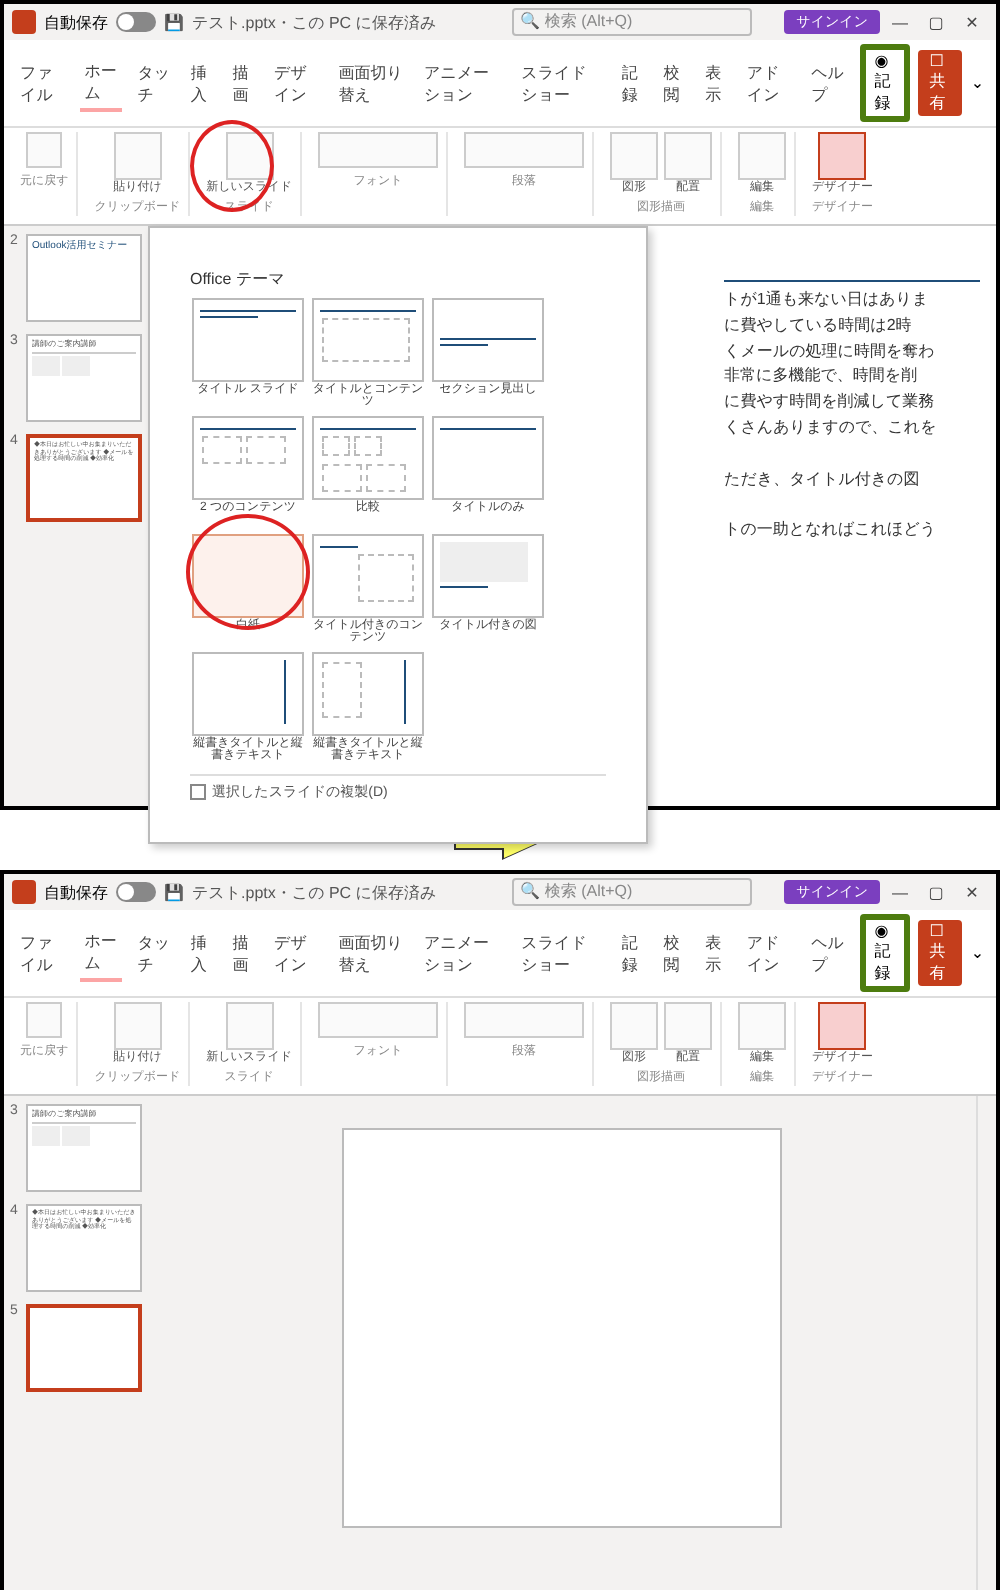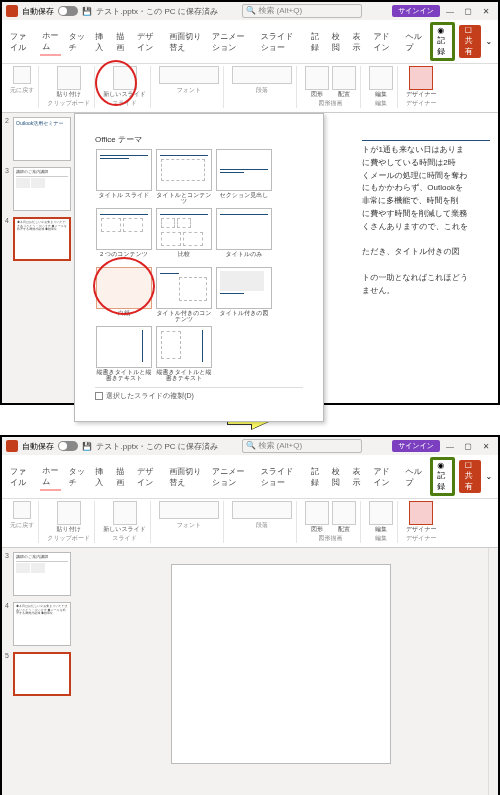--- a/index.html
+++ b/index.html
@@ -5,21 +5,21 @@
   * { box-sizing: border-box; margin: 0; padding: 0; }
   body { font-family: "Yu Gothic", "Meiryo", sans-serif; font-size: 8px; background: #fff; width: 500px; }
   .panel { border: 2px solid #000; background: #fff; margin-bottom: 4px; }
 
   
   .titlebar { display: flex; align-items: center; height: 18px; background: #f3f2f1; padding: 0 4px; gap: 4px; }
   .titlebar .icon { width: 12px; height: 12px; background: #c43e1c; border-radius: 2px; }
   .autosave-toggle { width: 20px; height: 10px; background: #888; border-radius: 5px; position: relative; }
   .autosave-toggle::after { content:""; position:absolute; width:8px; height:8px; background:#fff; border-radius:50%; top:1px; left:1px; }
   .title-text { flex:0 0 auto; color:#555; }
-  .searchbox { flex:0 0 auto; margin-left: 20px; width: 120px; height: 14px; border:1px solid #bbb; border-radius: 2px; padding:0 3px; color:#888; }
+  .searchbox { flex:0 0 auto; margin-left: 34px; width: 120px; height: 14px; border:1px solid #bbb; border-radius: 2px; padding:0 3px; color:#888; }
   .win-actions { margin-left:auto; display:flex; gap:2px; align-items:center; }
   .signin { background:#7b3fbf; color:#fff; padding:1px 6px; border-radius:2px; font-size:7px; }
   .win-btn { width:16px; height:14px; display:flex; align-items:center; justify-content:center; color:#444; }
 
   
   .tabs { display:flex; gap:6px; padding: 2px 6px; border-bottom:1px solid #ddd; font-size:8px; align-items:center; }
   .tab { color:#444; padding:2px 2px; }
   .tab.active { border-bottom:2px solid #fca5a5; }
   .tabs .right { margin-left:auto; display:flex; gap:4px; align-items:center; }
   .record-btn { border:3px solid #4d7c0f; padding:1px 4px; border-radius:2px; }
@@ -295,29 +295,27 @@
           <span class="chk"></span>
           <span>選択したスライドの複製(D)</span>
         </div>
     </div>
 
     <div class="doc-text">
       <div class="hr"></div>
       <div>トが1通も来ない日はありま</div>
       <div>に費やしている時間は2時</div>
       <div>くメールの処理に時間を奪わ</div>
-      <div>にもかかわらず、Outlookを</div>
       <div>非常に多機能で、時間を削</div>
       <div>に費やす時間を削減して業務</div>
       <div>くさんありますので、これを</div>
       <br>
       <div>ただき、タイトル付きの図</div>
       <br>
       <div>トの一助となればこれほどう</div>
-      <div>ません。</div>
     </div>
 
     <div class="vscroll"></div>
   </div>
 </div>
 
 <div class="arrow-wrap">
   <div class="arrow">
       <div class="headborder"></div>
       <div class="stem"></div>

